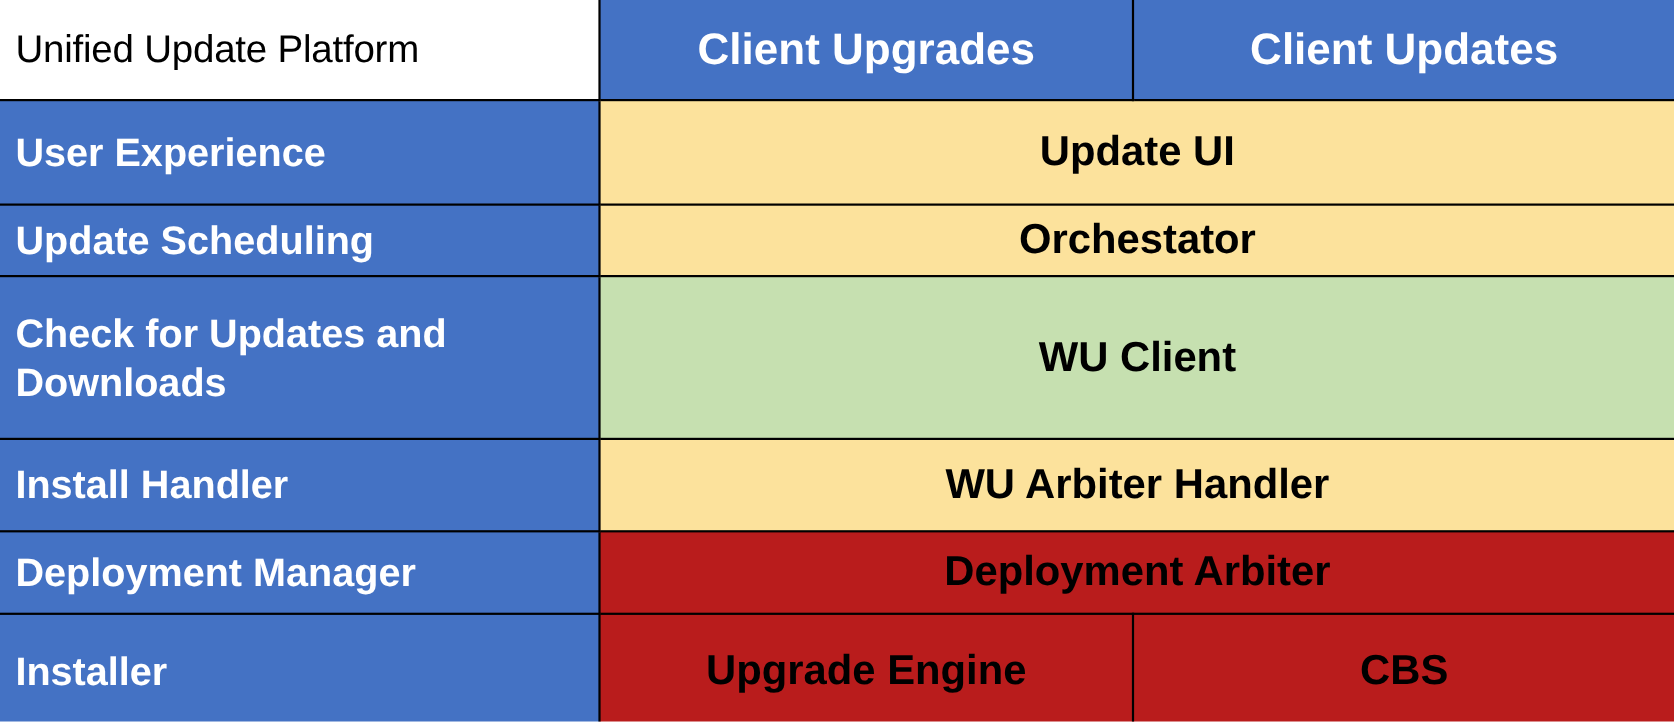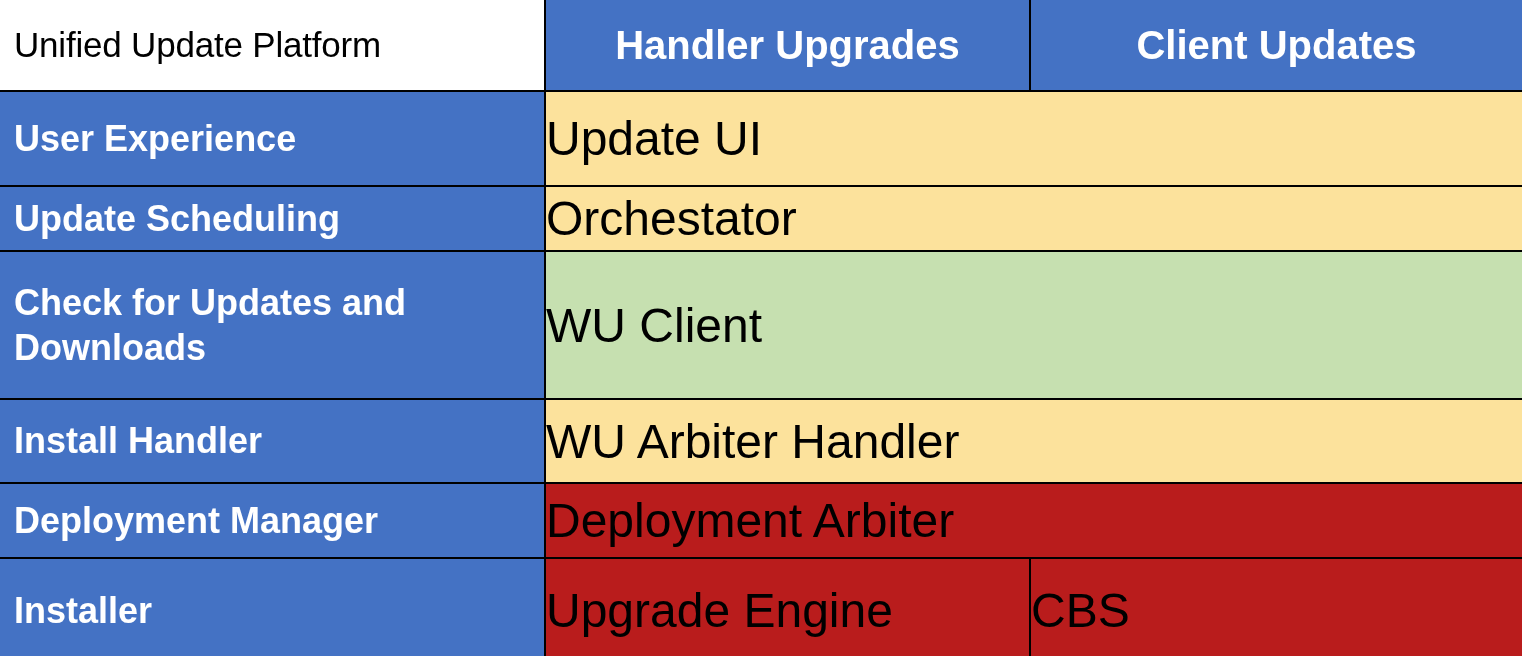--- a/index.html
+++ b/index.html
@@ -76,43 +76,44 @@
     text-align: left;
     padding-left: 14px !important;
     border-left: none !important;
     line-height: 1.22;
   }
   .rowlabel.two-line { line-height: 1.25; }
 
   
   .cell {
     color: #000000;
-    font-size: 48px;
-    font-weight: normal;
+    font-size: 38px;
+    font-weight: bold;
+    text-align: center;
   }
   .fill-yellow { background: #FCE29C; }
   .fill-green  { background: #C6E0B0; }
   .fill-gray   { background: #b91c1c; }
 
   .last-col { border-right: none !important; }
   .last-row { border-bottom: none !important; }
 </style>
 </head>
 <body>
 
 <table id="matrix">
   <colgroup>
     <col class="c-label">
     <col class="c-up">
     <col class="c-updt">
   </colgroup>
   <tbody>
     <tr class="r-head">
       <td class="corner">Unified Update Platform</td>
-      <td class="colhead">Handler Upgrades</td>
+      <td class="colhead">Client Upgrades</td>
       <td class="colhead last-col">Client Updates</td>
     </tr>
 
     <tr class="r-1">
       <td class="rowlabel">User Experience</td>
       <td class="cell fill-yellow last-col" colspan="2">Update UI</td>
     </tr>
 
     <tr class="r-2">
       <td class="rowlabel">Update Scheduling</td>

